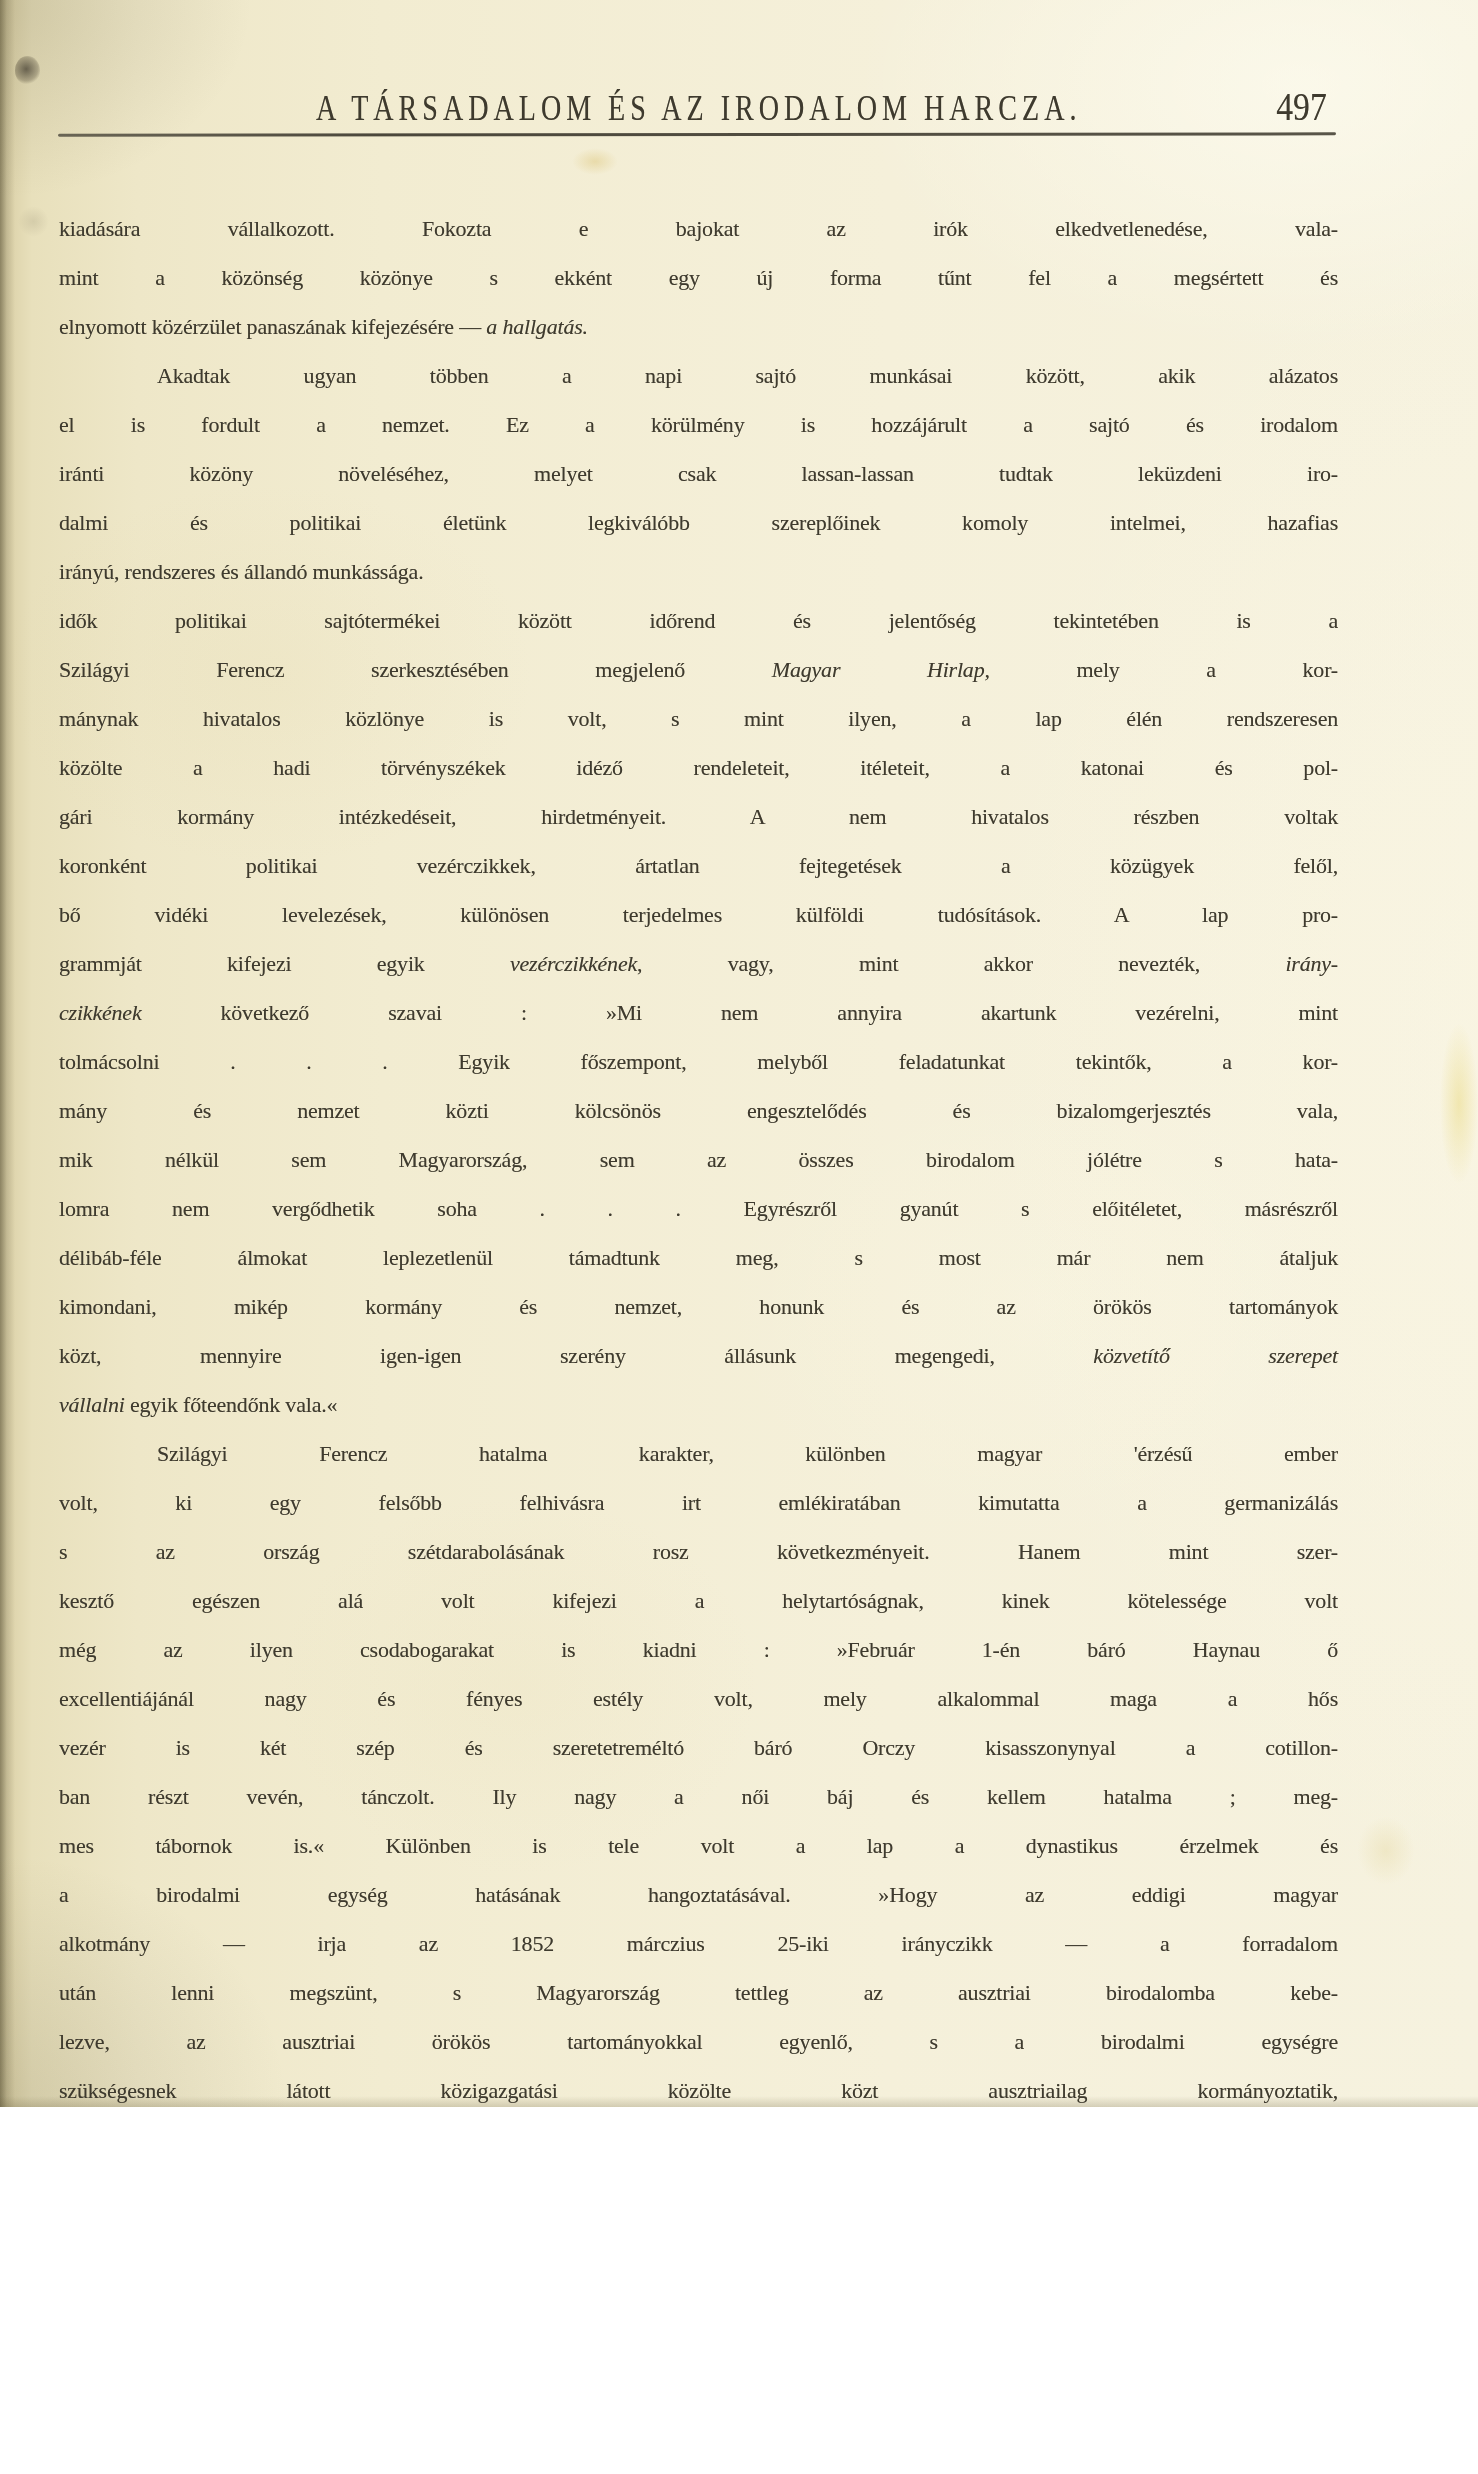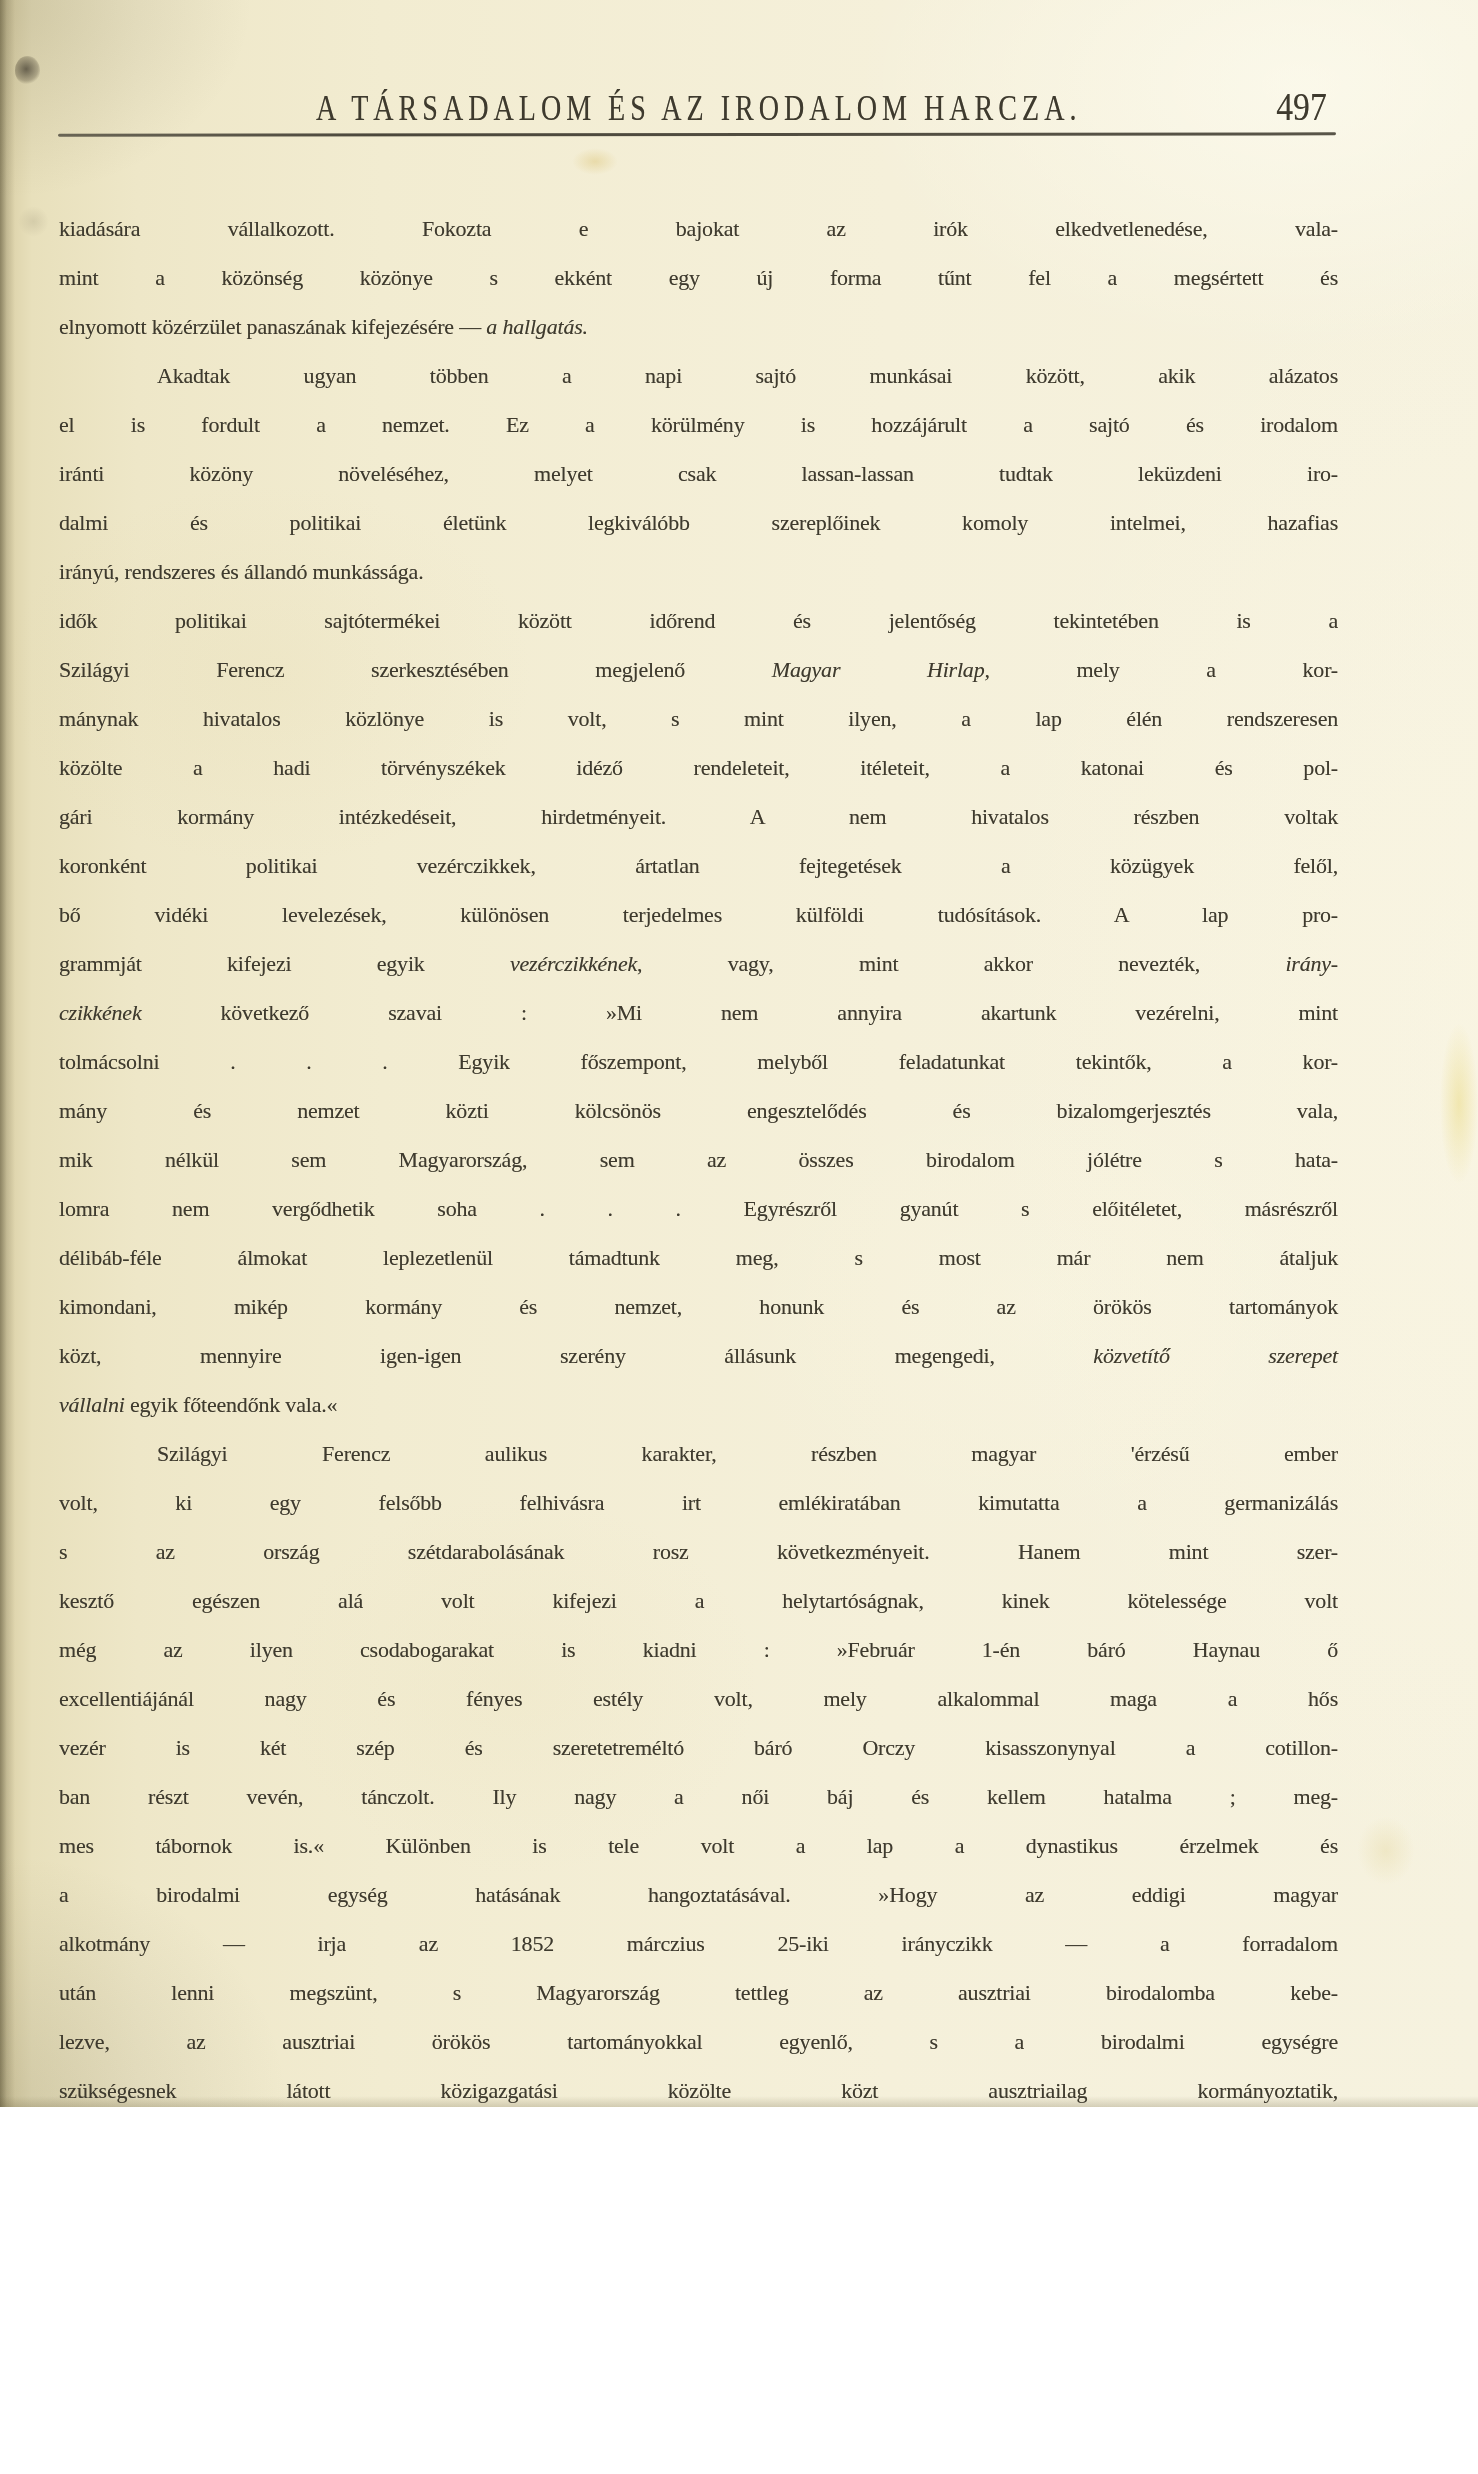--- a/index.html
+++ b/index.html
@@ -132,21 +132,21 @@
       <div class="line"><span class="">grammját kifejezi egyik </span><span class="em">vezérczikkének</span><span class="">, vagy, mint akkor nevezték, </span><span class="em">irány-</span></div>
       <div class="line"><span class="em">czikkének</span><span class=""> következő szavai : »Mi nem annyira akartunk vezérelni, mint</span></div>
       <div class="line"><span class="">tolmácsolni . . . Egyik főszempont, melyből feladatunkat tekintők, a kor-</span></div>
       <div class="line"><span class="">mány és nemzet közti kölcsönös engesztelődés és bizalomgerjesztés vala,</span></div>
       <div class="line"><span class="">mik nélkül sem Magyarország, sem az összes birodalom jólétre s hata-</span></div>
       <div class="line"><span class="">lomra nem vergődhetik soha . . . Egyrészről gyanút s előitéletet, másrészről</span></div>
       <div class="line"><span class="">délibáb-féle álmokat leplezetlenül támadtunk meg, s most már nem átaljuk</span></div>
       <div class="line"><span class="">kimondani, mikép kormány és nemzet, honunk és az örökös tartományok</span></div>
       <div class="line"><span class="">közt, mennyire igen-igen szerény állásunk megengedi, </span><span class="em">közvetítő szerepet</span></div>
       <div class="line par-end"><span class="em">vállalni</span><span class=""> egyik főteendőnk vala.«</span></div>
-      <div class="line indent"><span class="">Szilágyi Ferencz aulikus karakter, részben magyar 'érzésű ember</span></div>
+      <div class="line indent"><span class="">Szilágyi Ferencz hatalma karakter, különben magyar 'érzésű ember</span></div>
       <div class="line"><span class="">volt, ki egy felsőbb felhivásra irt emlékiratában kimutatta a germanizálás</span></div>
       <div class="line"><span class="">s az ország szétdarabolásának rosz következményeit. Hanem mint szer-</span></div>
       <div class="line"><span class="">kesztő egészen alá volt kifejezi a helytartóságnak, kinek kötelessége volt</span></div>
       <div class="line"><span class="">még az ilyen csodabogarakat is kiadni : »Február 1-én báró Haynau ő</span></div>
       <div class="line"><span class="">excellentiájánál nagy és fényes estély volt, mely alkalommal maga a hős</span></div>
       <div class="line"><span class="">vezér is két szép és szeretetreméltó báró Orczy kisasszonynyal a cotillon-</span></div>
       <div class="line"><span class="">ban részt vevén, tánczolt. Ily nagy a női báj és kellem hatalma ; meg-</span></div>
       <div class="line"><span class="">mes tábornok is.« Különben is tele volt a lap a dynastikus érzelmek és</span></div>
       <div class="line"><span class="">a birodalmi egység hatásának hangoztatásával. »Hogy az eddigi magyar</span></div>
       <div class="line"><span class="">alkotmány — irja az 1852 márczius 25-iki irányczikk — a forradalom</span></div>

